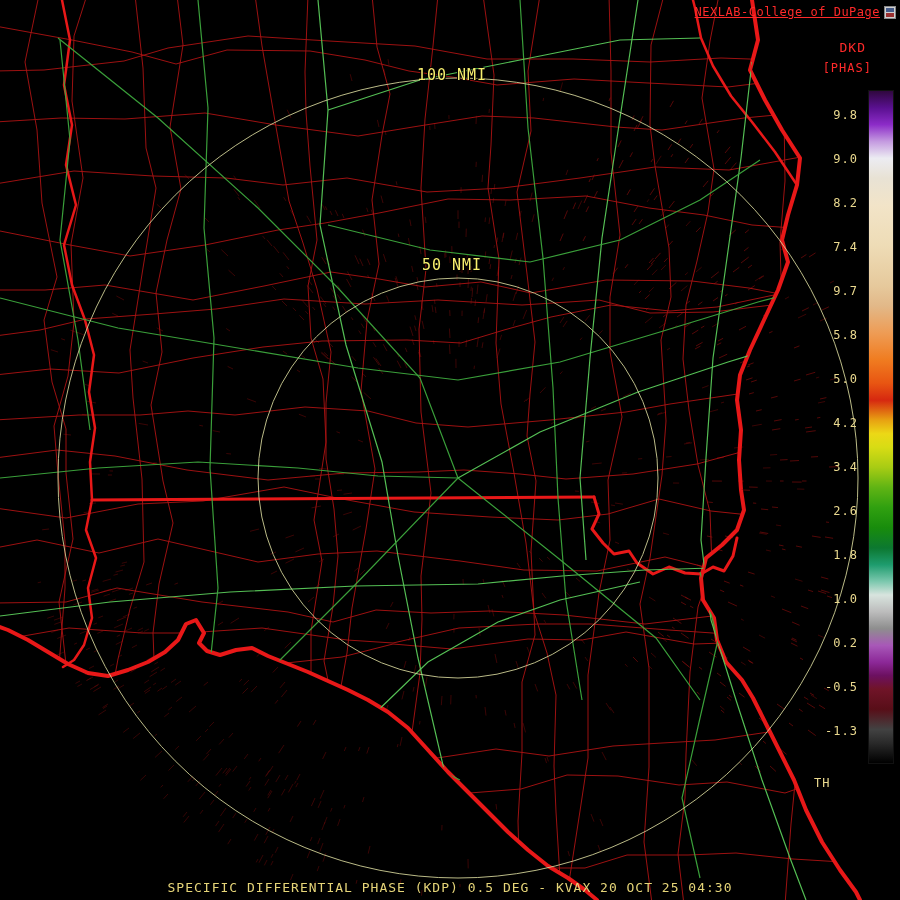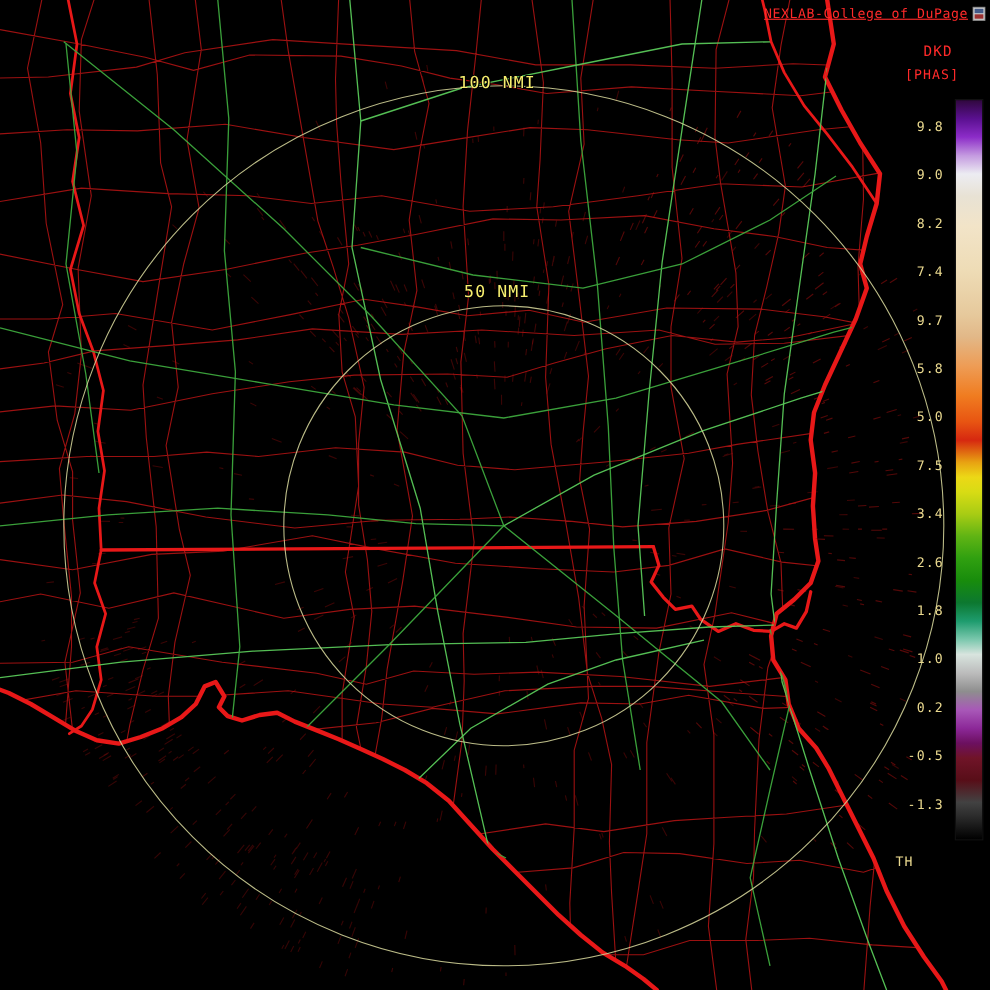--- a/index.html
+++ b/index.html
@@ -119,24 +119,25 @@
 
   <div class="colorbar">
     <div class="cb-bar" id="cbar" style="background: linear-gradient(rgb(48, 8, 62) 0%, rgb(90, 16, 144) 2.5%, rgb(140, 44, 200) 5%, rgb(196, 154, 224) 7.5%, rgb(236, 236, 242) 10%, rgb(232, 226, 212) 13%, rgb(242, 228, 200) 17%, rgb(238, 220, 182) 23%, rgb(230, 201, 156) 29%, rgb(226, 184, 136) 32%, rgb(238, 156, 85) 36%, rgb(240, 124, 32) 40%, rgb(232, 85, 18) 43.5%, rgb(214, 40, 16) 46%, rgb(232, 162, 18) 49%, rgb(236, 216, 22) 51%, rgb(216, 220, 20) 53%, rgb(168, 204, 20) 56%, rgb(96, 180, 20) 59%, rgb(48, 160, 16) 62%, rgb(24, 140, 12) 65%, rgb(12, 120, 48) 68%, rgb(30, 156, 110) 70.5%, rgb(124, 200, 174) 73%, rgb(216, 228, 222) 75%, rgb(188, 188, 188) 77.5%, rgb(142, 142, 142) 80%, rgb(168, 88, 184) 82.5%, rgb(140, 40, 152) 85%, rgb(108, 16, 96) 87%, rgb(112, 20, 40) 89%, rgb(88, 14, 24) 92%, rgb(66, 66, 66) 95%, rgb(42, 42, 42) 97%, rgb(0, 0, 0) 100%);"></div>
     <div class="cb-label" style="top:108px">9.8</div>
     <div class="cb-label" style="top:152px">9.0</div>
     <div class="cb-label" style="top:196px">8.2</div>
     <div class="cb-label" style="top:240px">7.4</div>
     <div class="cb-label" style="top:284px">9.7</div>
     <div class="cb-label" style="top:328px">5.8</div>
     <div class="cb-label" style="top:372px">5.0</div>
-    <div class="cb-label" style="top:416px">7.5</div>
+    <div class="cb-label" style="top:416px">4.2</div>
     <div class="cb-label" style="top:460px">3.4</div>
     <div class="cb-label" style="top:504px">2.6</div>
     <div class="cb-label" style="top:548px">1.8</div>
     <div class="cb-label" style="top:592px">1.0</div>
     <div class="cb-label" style="top:636px">0.2</div>
     <div class="cb-label" style="top:680px">-0.5</div>
     <div class="cb-label" style="top:724px">-1.3</div>
     <div class="cb-th">TH</div>
   </div>
 
+  <div class="footer">SPECIFIC DIFFERENTIAL PHASE (KDP) 0.5 DEG - KVAX 20 OCT 25 04:30</div>
 </div>
 
 </body></html>

